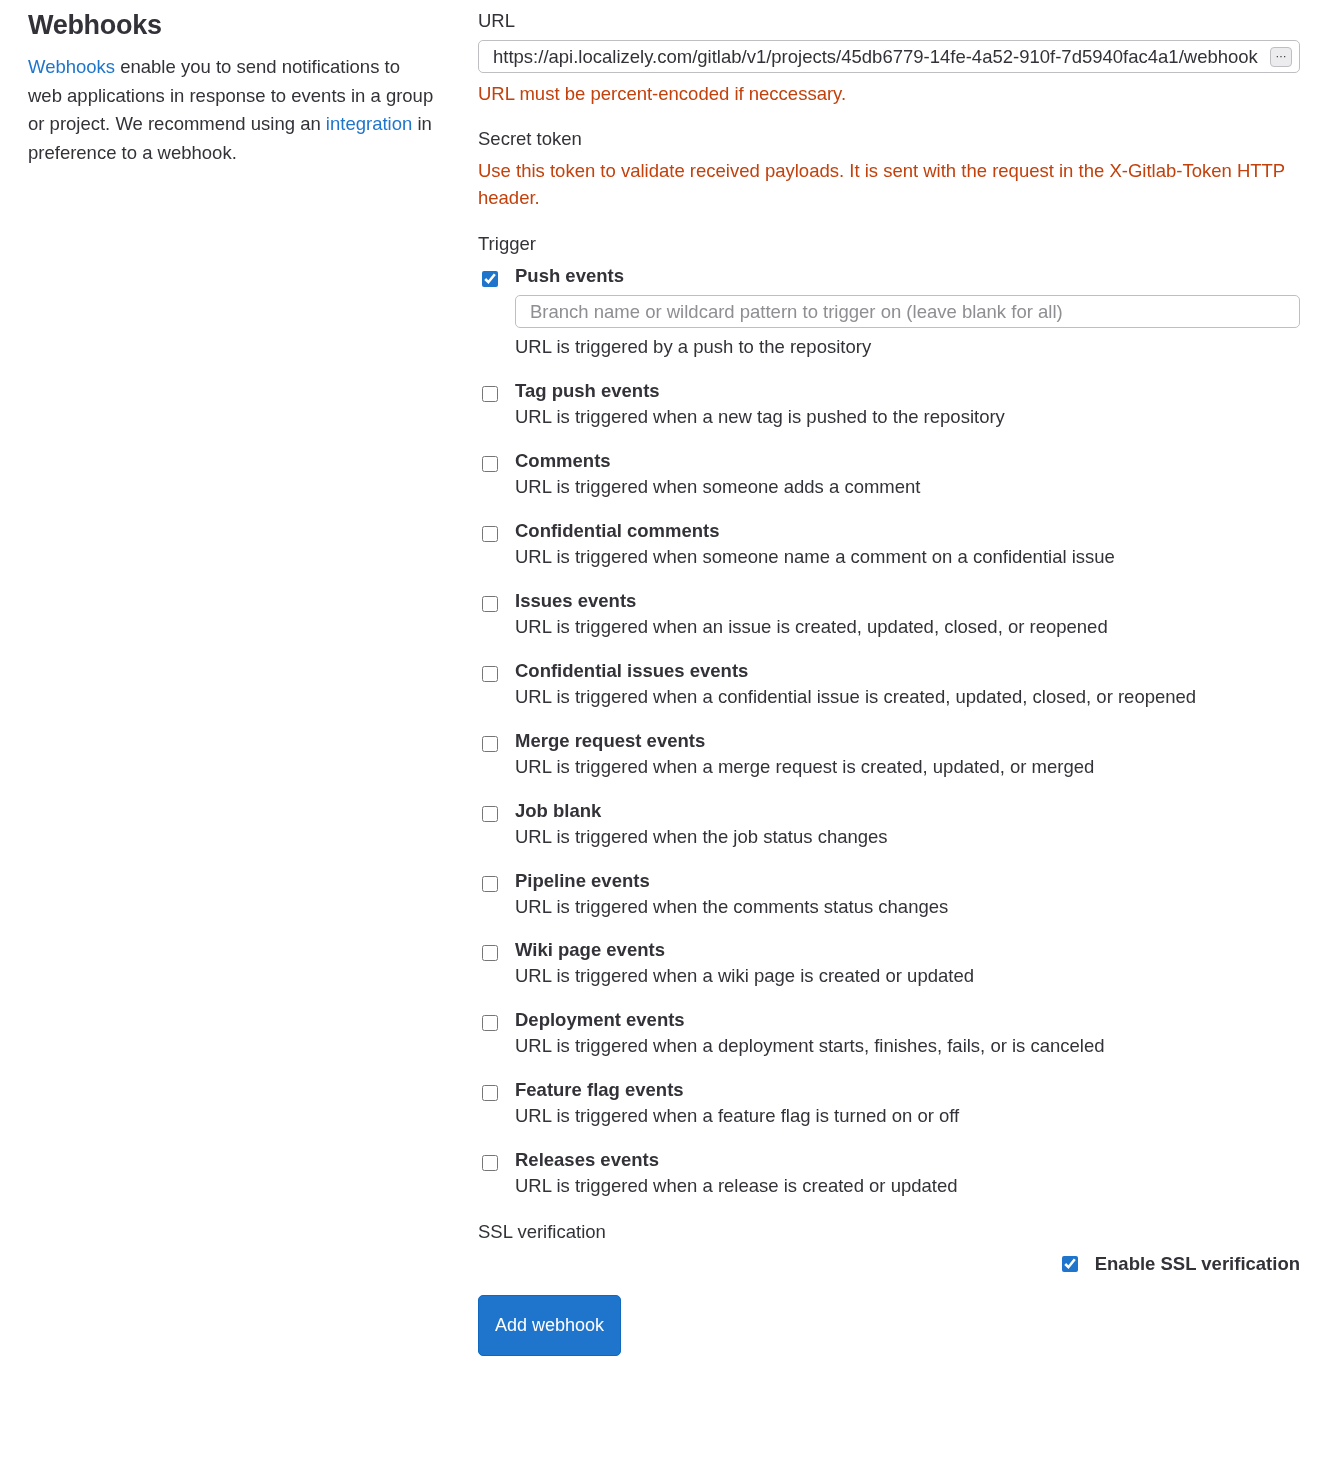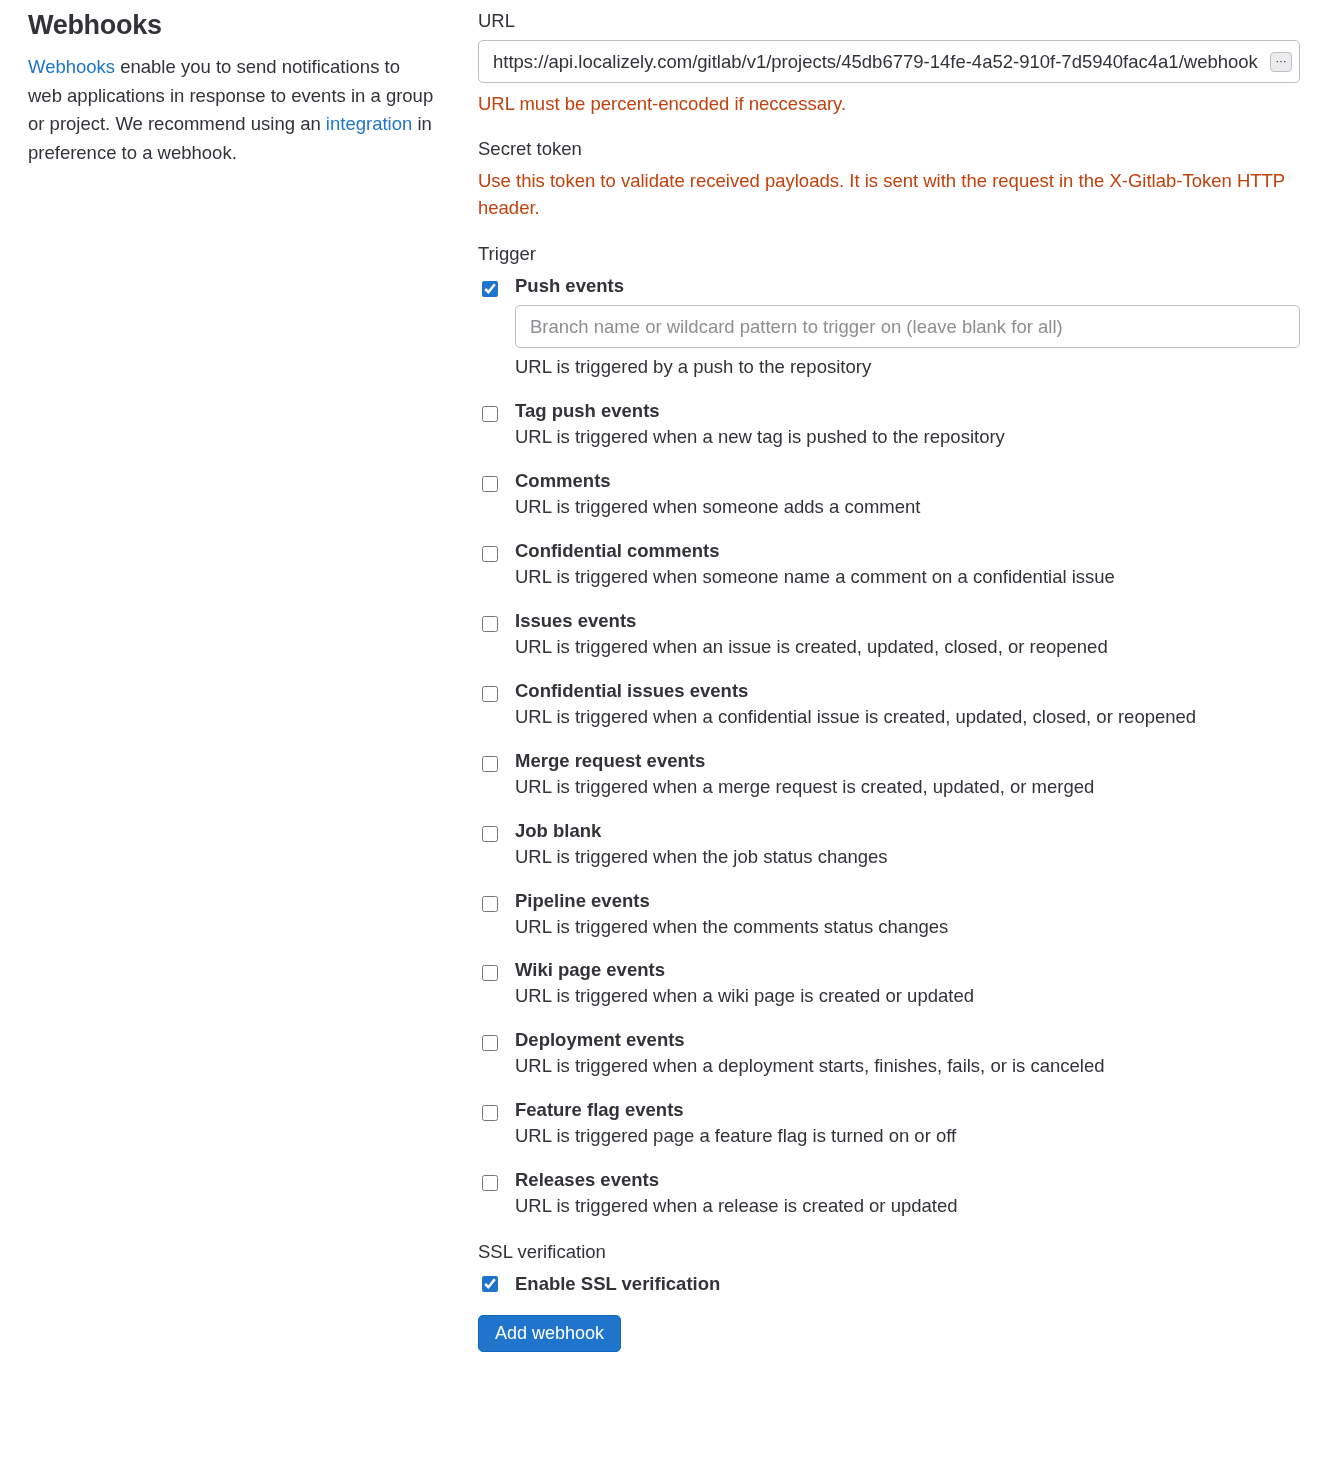--- a/index.html
+++ b/index.html
@@ -44,21 +44,21 @@
   .field-block { margin-bottom: 20px; }
   .field-label {
     font-size: 18.5px;
     font-weight: 400;
     color: #333238;
     display: block;
     margin-bottom: 8px;
   }
   .text-input {
     width: 100%;
-    height: 43px;
+    height: 33px;
     padding: 8px 14px;
     font-size: 18.5px;
     border: 1px solid #bfbfc3;
     border-radius: 5px;
     background: #fff;
     color: #333238;
     font-family: inherit;
   }
   .text-input::placeholder { color: #8e8e93; }
   .helper {
@@ -101,36 +101,37 @@
     line-height: 1.4;
   }
   .branch-input-wrap { margin: 8px 0 6px 0; }
   .ssl-block { margin-top: 6px; }
   .ssl-row {
     display: flex;
     align-items: center;
     gap: 14px;
     margin-top: 8px;
     margin-bottom: 20px;
+    justify-content: flex-end;
   }
   .ssl-row input[type="checkbox"] {
     width: 16px;
     height: 16px;
     accent-color: #1f75cb;
     cursor: pointer;
   }
   .ssl-row .trigger-title { margin: 0; }
   .btn-primary {
     display: inline-block;
     background: #1f75cb;
     color: #fff;
     border: 1px solid #1068bf;
     border-radius: 5px;
     font-size: 18px;
-    padding: 7px 16px;
+    padding: 19px 16px;
     cursor: pointer;
     font-family: inherit;
   }
   .input-badge {
     position: absolute;
     right: 8px;
     top: 50%;
     transform: translateY(-50%);
     background: #ececef;
     border: 1px solid #bfbfc3;
@@ -254,21 +255,21 @@
           <input type="checkbox" style="">
           <div class="trigger-body">
             <p class="trigger-title">Deployment events</p>
             <p class="trigger-desc">URL is triggered when a deployment starts, finishes, fails, or is canceled</p>
           </div>
         </div>
         <div class="trigger-item">
           <input type="checkbox" style="">
           <div class="trigger-body">
             <p class="trigger-title">Feature flag events</p>
-            <p class="trigger-desc">URL is triggered page a feature flag is turned on or off</p>
+            <p class="trigger-desc">URL is triggered when a feature flag is turned on or off</p>
           </div>
         </div>
         <div class="trigger-item">
           <input type="checkbox" style="">
           <div class="trigger-body">
             <p class="trigger-title">Releases events</p>
             <p class="trigger-desc">URL is triggered when a release is created or updated</p>
           </div>
         </div>
       </div>

